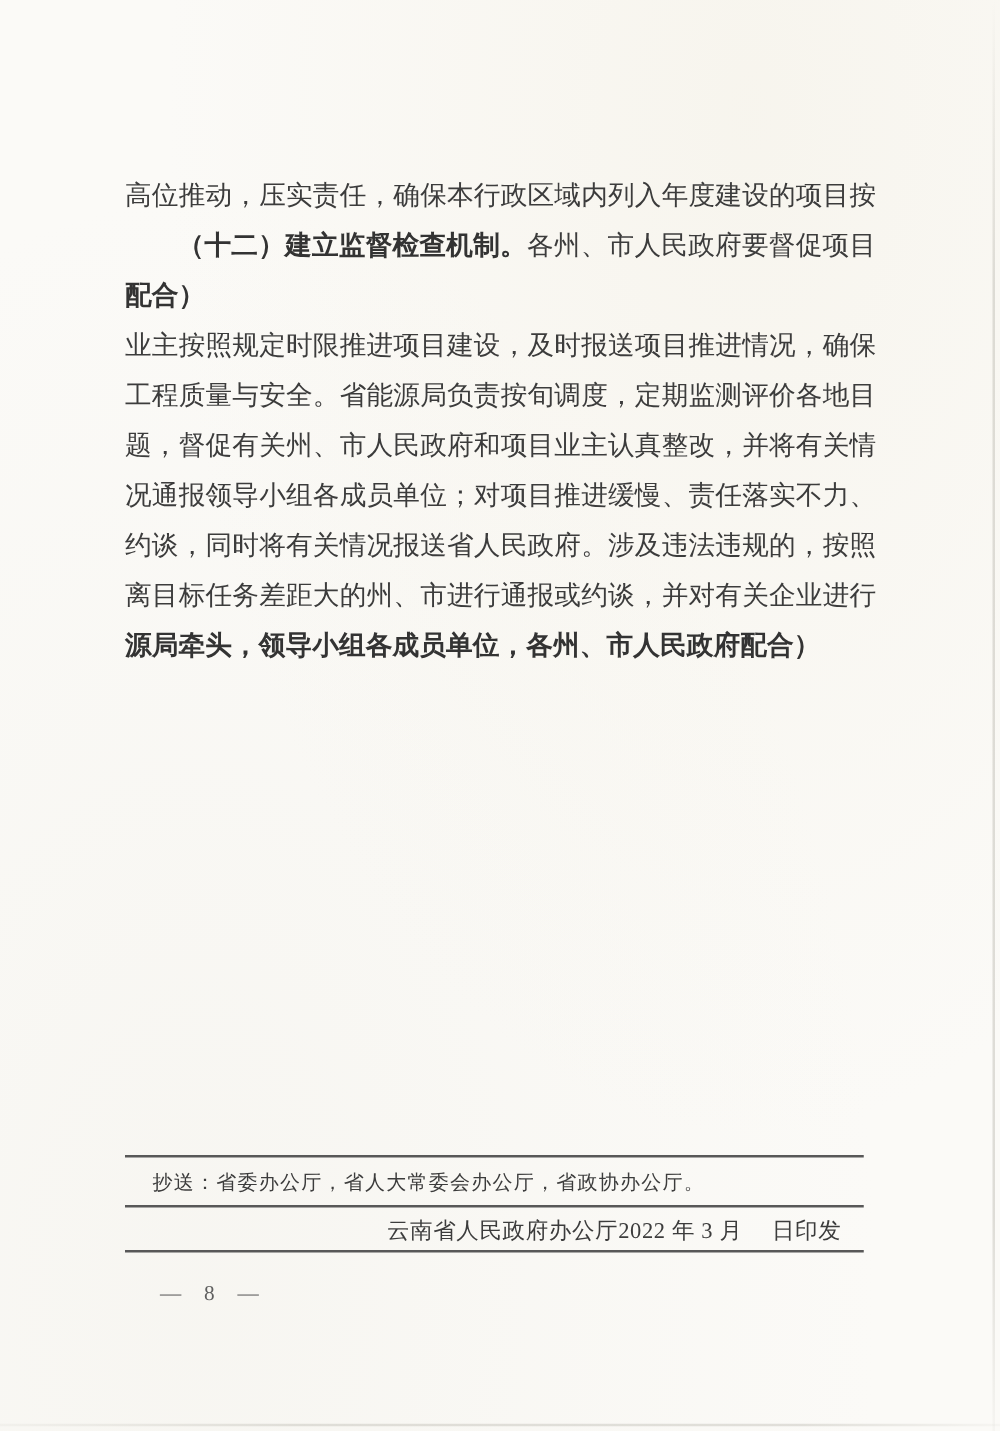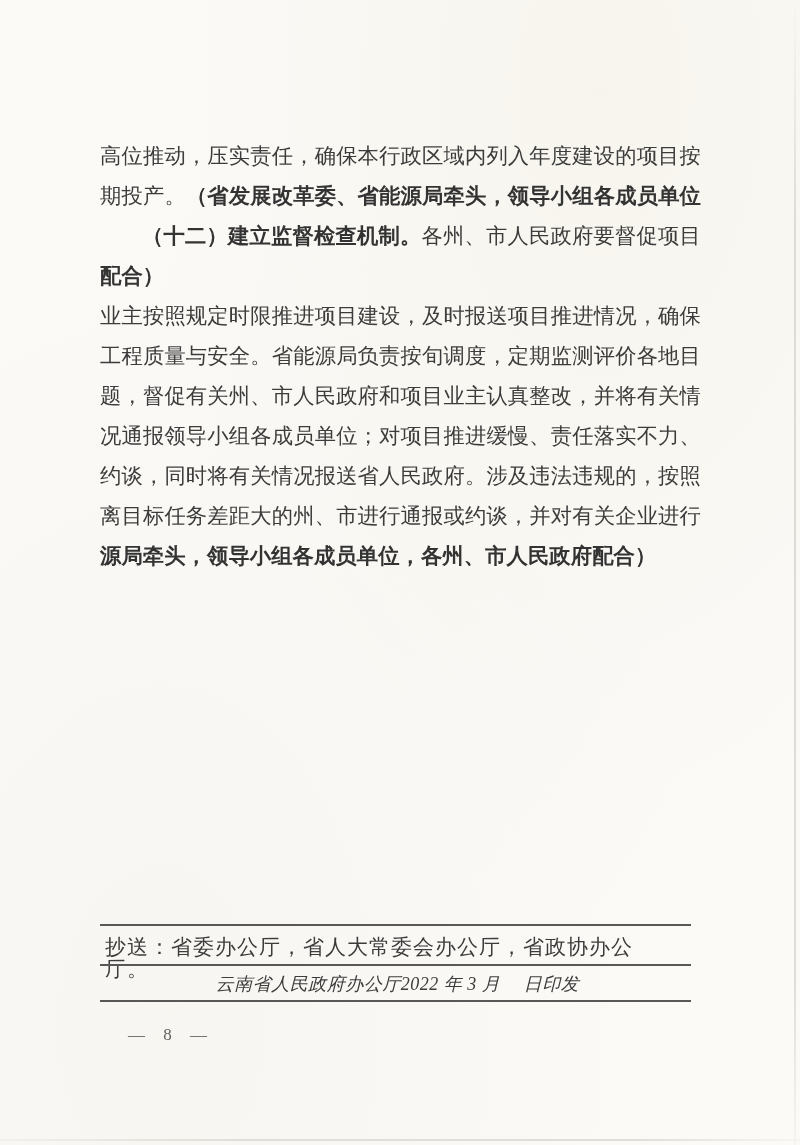--- a/index.html
+++ b/index.html
@@ -57,43 +57,42 @@
   .seg.bold{ font-weight:bold; color:var(--ink-bold); }
   
   .rule{
     position:absolute;left:100px;width:591px;height:2px;
     background:var(--rule);
   }
   .rule-top{ top:924px; }
   .rule-middle{ top:964px; }
   .rule-bottom{ top:1000px; }
   .cc-line{
-    position:absolute;left:105px;top:936px;width:560px;height:22px;
-    line-height:22px;font-size:21px;letter-spacing:1px;color:var(--ink);
+    position:absolute;left:122px;top:936px;width:560px;height:22px;
+    line-height:22px;font-size:16px;letter-spacing:1px;color:var(--ink);
   }
   .issuer-row{
     position:absolute;left:122px;top:973px;width:551px;height:22px;
-    display:flex;justify-content:center;align-items:center;
-    font-size:18px;color:var(--ink);font-style:italic;
+    display:flex;justify-content:flex-end;align-items:center;
+    font-size:18px;color:var(--ink);
   }
   .issuer-name{ letter-spacing:0.5px; }
   .print-date{ letter-spacing:0.5px; }
   .page-number{
     position:absolute;left:128px;top:1024px;height:22px;line-height:22px;
     font-size:17px;letter-spacing:7px;color:var(--pagenum);
   }
 </style>
 </head>
 <body>
 
 <div class="page">
 
   <div class="doc-body" id="doc-body">
       <div class="line"><span class="seg">高位推动，压实责任，确保本行政区域内列入年度建设的项目按</span></div>
-      <div class="line"><span class="seg">期投产。</span><span class="seg bold">（省发展改革委、省能源局牵头，领导小组各成员单位</span></div>
       <div class="line indent"><span class="seg bold">（十二）建立监督检查机制。</span><span class="seg">各州、市人民政府要督促项目</span></div>
       <div class="line short"><span class="seg bold">配合）</span></div>
       <div class="line"><span class="seg">业主按照规定时限推进项目建设，及时报送项目推进情况，确保</span></div>
       <div class="line"><span class="seg">工程质量与安全。省能源局负责按旬调度，定期监测评价各地目</span></div>
       <div class="line"><span class="seg">题，督促有关州、市人民政府和项目业主认真整改，并将有关情</span></div>
       <div class="line"><span class="seg">况通报领导小组各成员单位；对项目推进缓慢、责任落实不力、</span></div>
       <div class="line"><span class="seg">约谈，同时将有关情况报送省人民政府。涉及违法违规的，按照</span></div>
       <div class="line"><span class="seg">离目标任务差距大的州、市进行通报或约谈，并对有关企业进行</span></div>
       <div class="line short"><span class="seg bold">源局牵头，领导小组各成员单位，各州、市人民政府配合）</span></div>
     </div>

